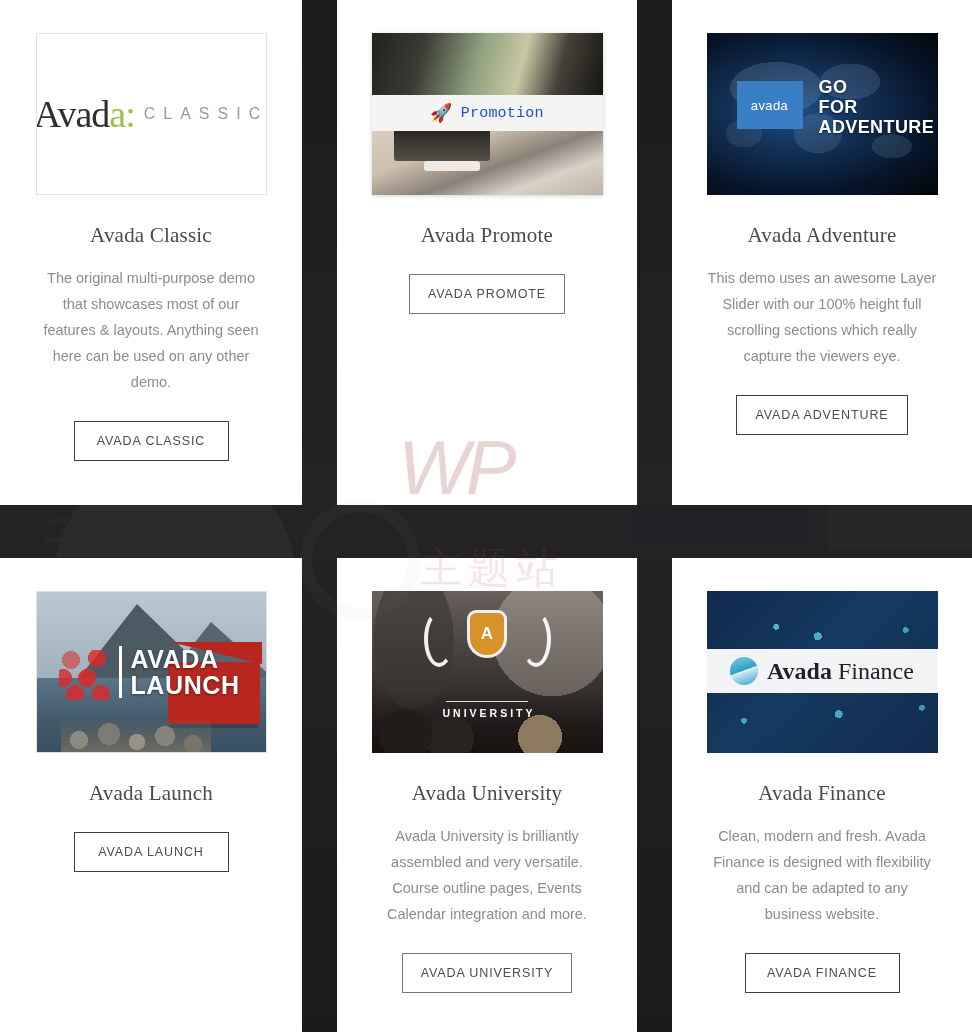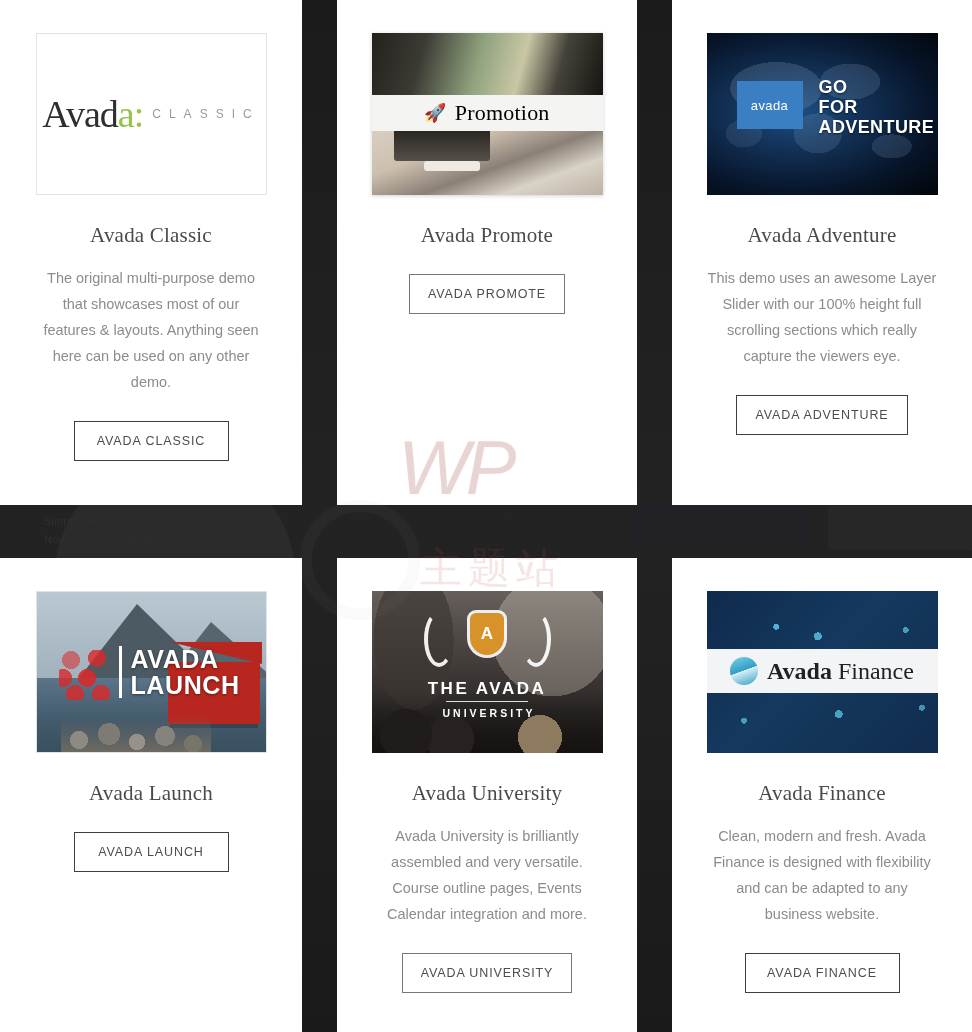--- a/index.html
+++ b/index.html
@@ -159,21 +159,21 @@
   .classic-word {
     font-family: "Liberation Serif", serif;
     font-size: 38px;
     color: #2f2f2f;
     letter-spacing: -1px;
     line-height: 1;
   }
   .classic-word .gr { color: #97c24a; }
   .classic-word .colon { color: #97c24a; letter-spacing: 0; }
   .classic-sub {
-    font-size: 12px;
+    font-size: 16px;
     letter-spacing: 8px;
     color: #9a9a9a;
     padding-left: 8px;
   }
 
   
   .t-promote { background: #6e6a5e; }
   .t-promote .photo-top {
     position: absolute; left: 0; top: 0; width: 100%; height: 62px;
     background:
@@ -193,22 +193,22 @@
     content: ""; position: absolute; left: 52px; top: 30px; width: 56px; height: 10px;
     background: #efeae3; border-radius: 3px;
   }
   .t-promote .band {
     position: absolute; left: 0; top: 62px; width: 100%; height: 36px;
     background: #f4f4f3;
     display: flex; align-items: center; justify-content: center; gap: 8px;
   }
   .t-promote .band .rocket { font-size: 18px; line-height: 1; color: #4aa3c7; }
   .t-promote .band .word {
-    font-size: 22px; color: #000000; letter-spacing: .2px;
-    font-family: Liberation Serif, serif;
+    font-size: 15px; color: #1d4ed8; letter-spacing: .2px;
+    font-family: Liberation Mono, monospace;
   }
 
   
   .t-adventure {
     background: radial-gradient(ellipse at 38% 48%, #1d4f84 0%, #123055 34%, #07152a 68%, #020508 100%);
   }
   .t-adventure .map {
     position: absolute; inset: 0;
     background:
       radial-gradient(ellipse 46px 26px at 30% 34%, rgba(150,180,210,.20) 0 100%, transparent 100%),
@@ -445,21 +445,20 @@
 
   <div class="gap" style="grid-column:2;grid-row:3"></div>
 
   <div class="card r2 c2">
     <div class="thumb t-university">
       <div class="room"></div>
       <div class="heads"></div>
       <div class="laurelL"></div>
       <div class="laurelR"></div>
       <div class="crest">A</div>
-      <div class="uw1">THE AVADA</div>
       <div class="uline"></div>
       <div class="uw2">UNIVERSITY</div>
     </div>
     <div class="card-title">Avada University</div>
     <div class="card-desc">Avada University is brilliantly assembled and very versatile. Course outline pages, Events Calendar integration and more.</div>
     <div class="card-btn soft">AVADA UNIVERSITY</div>
   </div>
 
   <div class="gap" style="grid-column:4;grid-row:3"></div>
 

